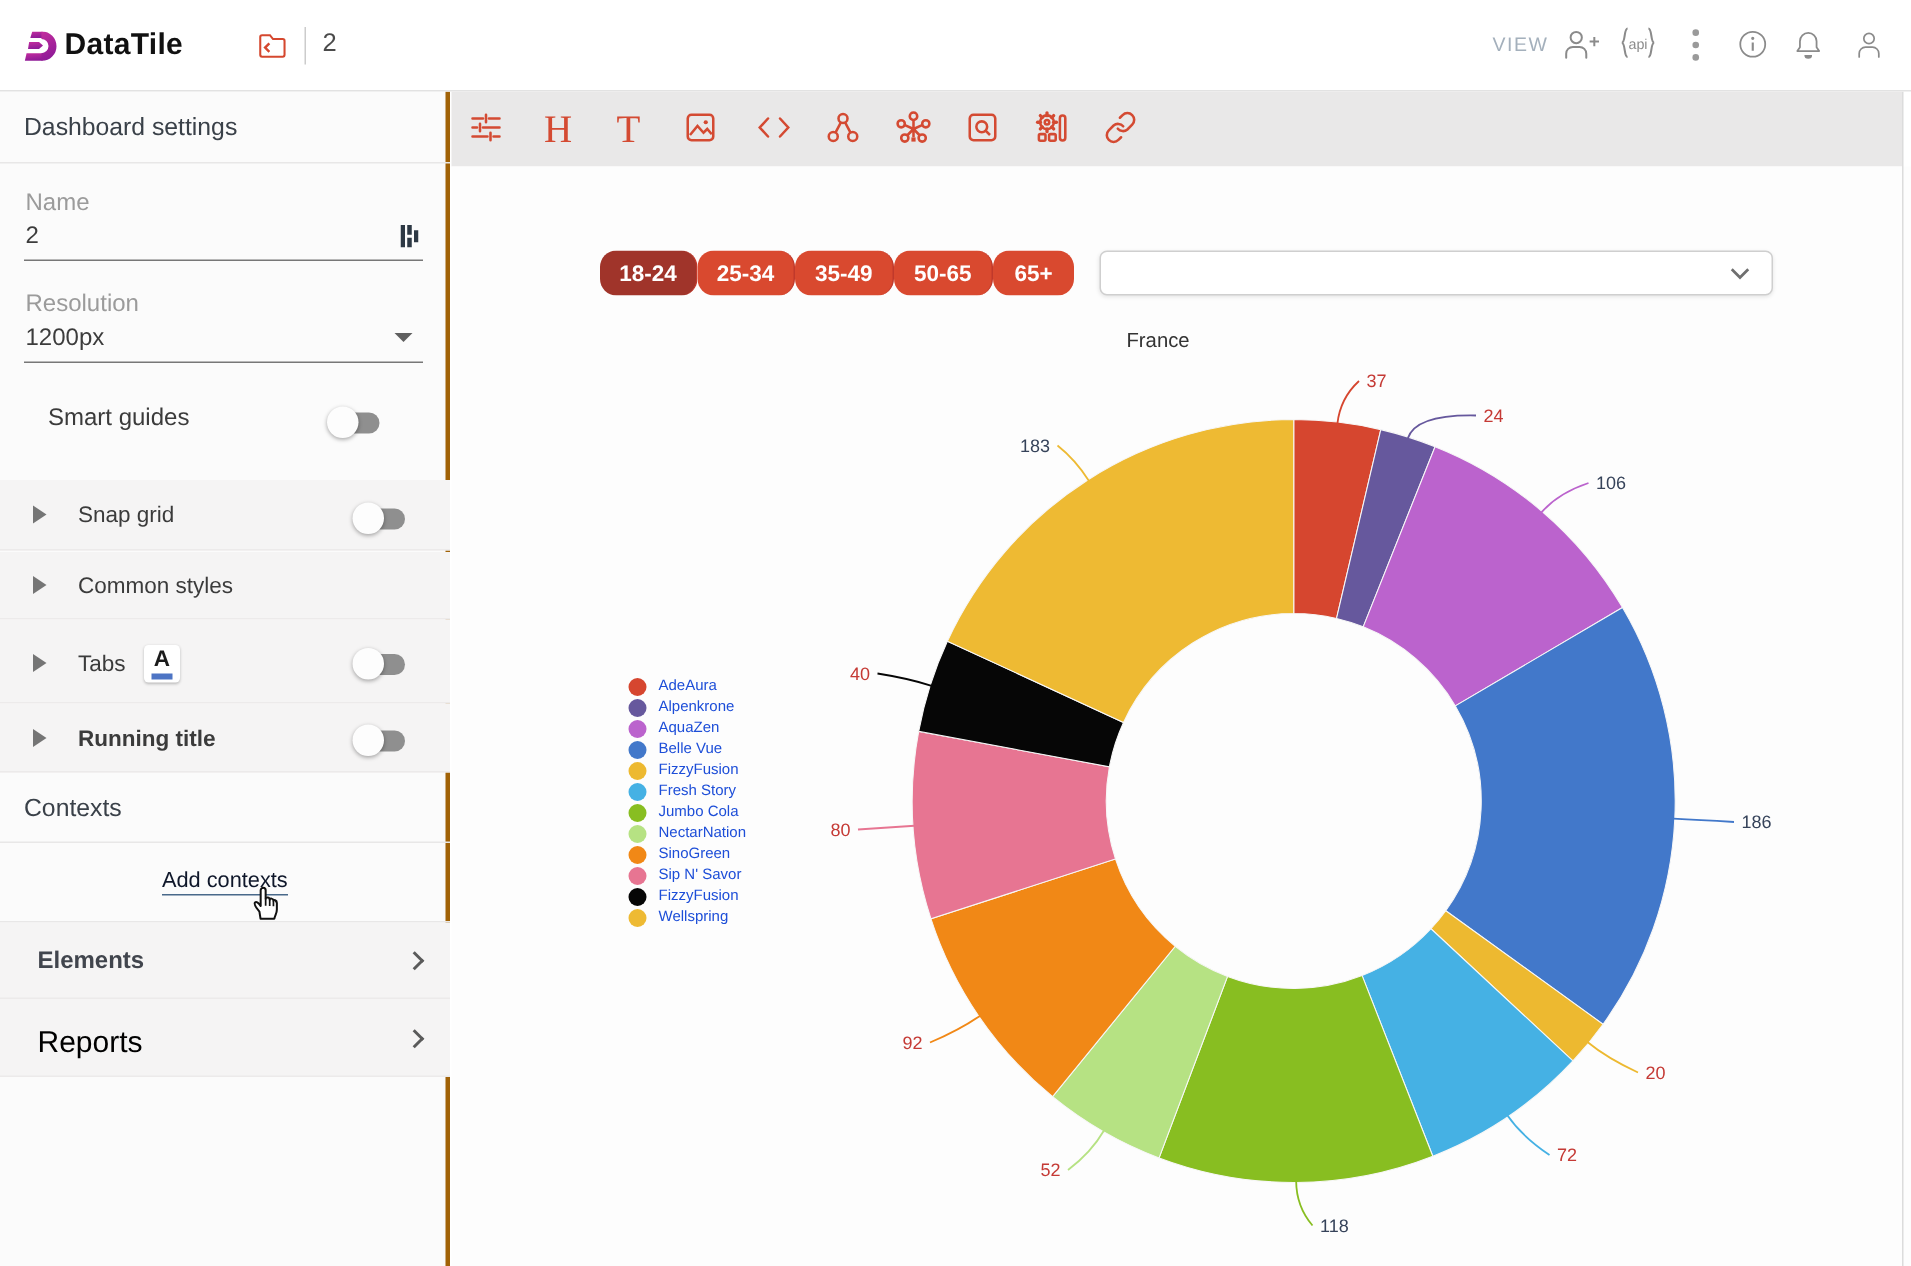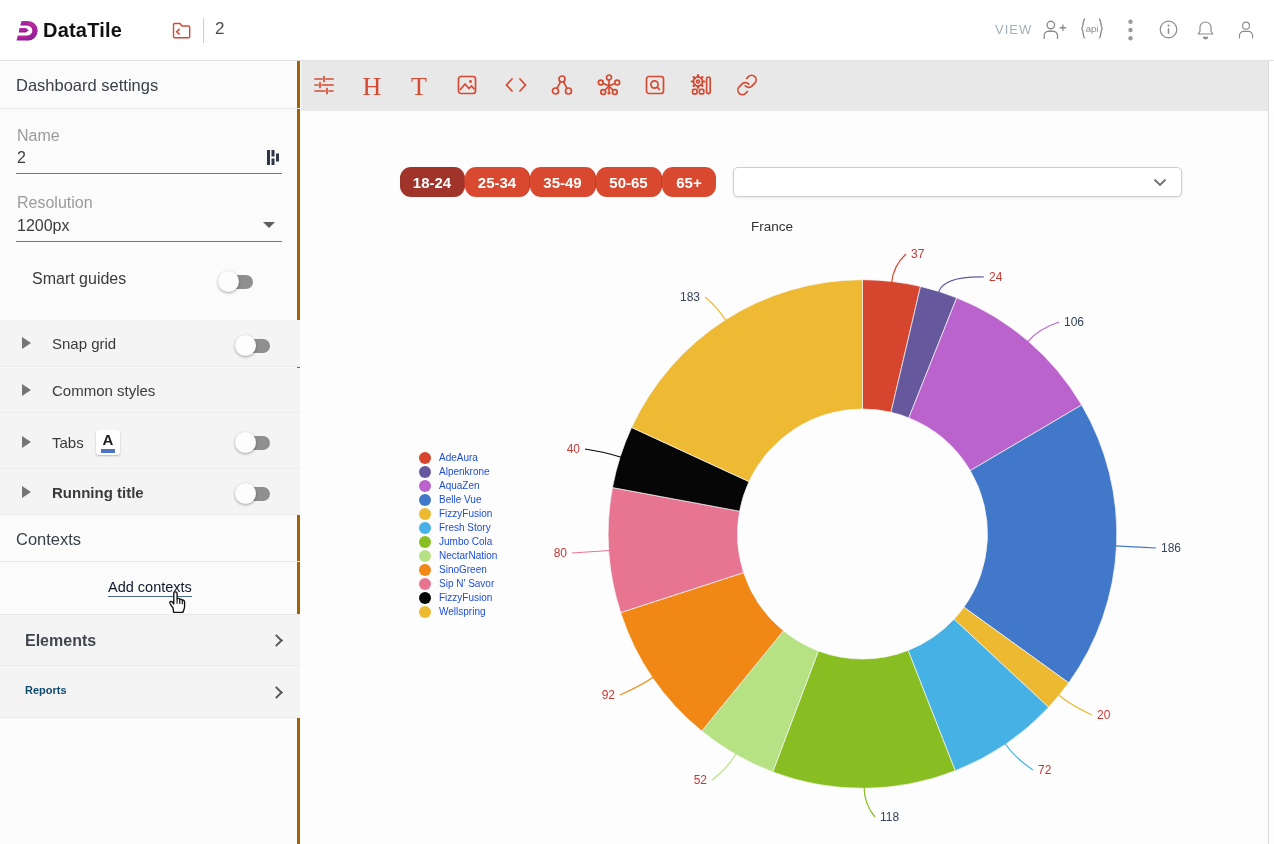--- a/index.html
+++ b/index.html
@@ -115,21 +115,21 @@
   <div class="sb-h abs" style="left:16px;top:469px">Contexts</div>
   <div class="sep" style="top:500px"></div>
   <div class="abs" style="left:108px;top:518px;font-size:14.5px;color:#0f172a;border-bottom:1.5px solid #49698a;padding-bottom:1px">Add contexts</div>
   <div class="sep" style="top:553px"></div>
 
   <div class="row" style="top:554px;height:51px;background:#f5f4f4"></div>
   <div class="abs" style="left:25px;top:571px;font-size:16px;font-weight:bold;color:#41454d">Elements</div>
   <div class="chev" style="left:272px;top:575px"></div>
 
   <div class="row" style="top:605px;height:52px;background:#f5f4f4"></div>
-  <div class="abs" style="left:25px;top:623px;font-size:11px;font-weight:bold;color:#0c4a6e">Reports</div>
+  <div class="abs" style="left:25px;top:623px;font-size:20px;font-weight:normal;color:#000000">Reports</div>
   <div class="chev" style="left:272px;top:627px"></div>
 </div>
 
 <div id="toolbar">
     <svg style="position:absolute;left:11px;top:12px" width="24" height="24" viewBox="0 0 24 24">
       <g stroke="#d44a32" stroke-width="1.7" fill="none" stroke-linecap="round">
 <path d="M3 6 H10 M14 6 H21 M12 3.5 V8.5"></path>
 <path d="M3 12 H6 M10 12 H21 M8 9.5 V14.5"></path>
 <path d="M3 18 H13 M17 18 H21 M15 15.5 V20.5"></path>
 </g>

